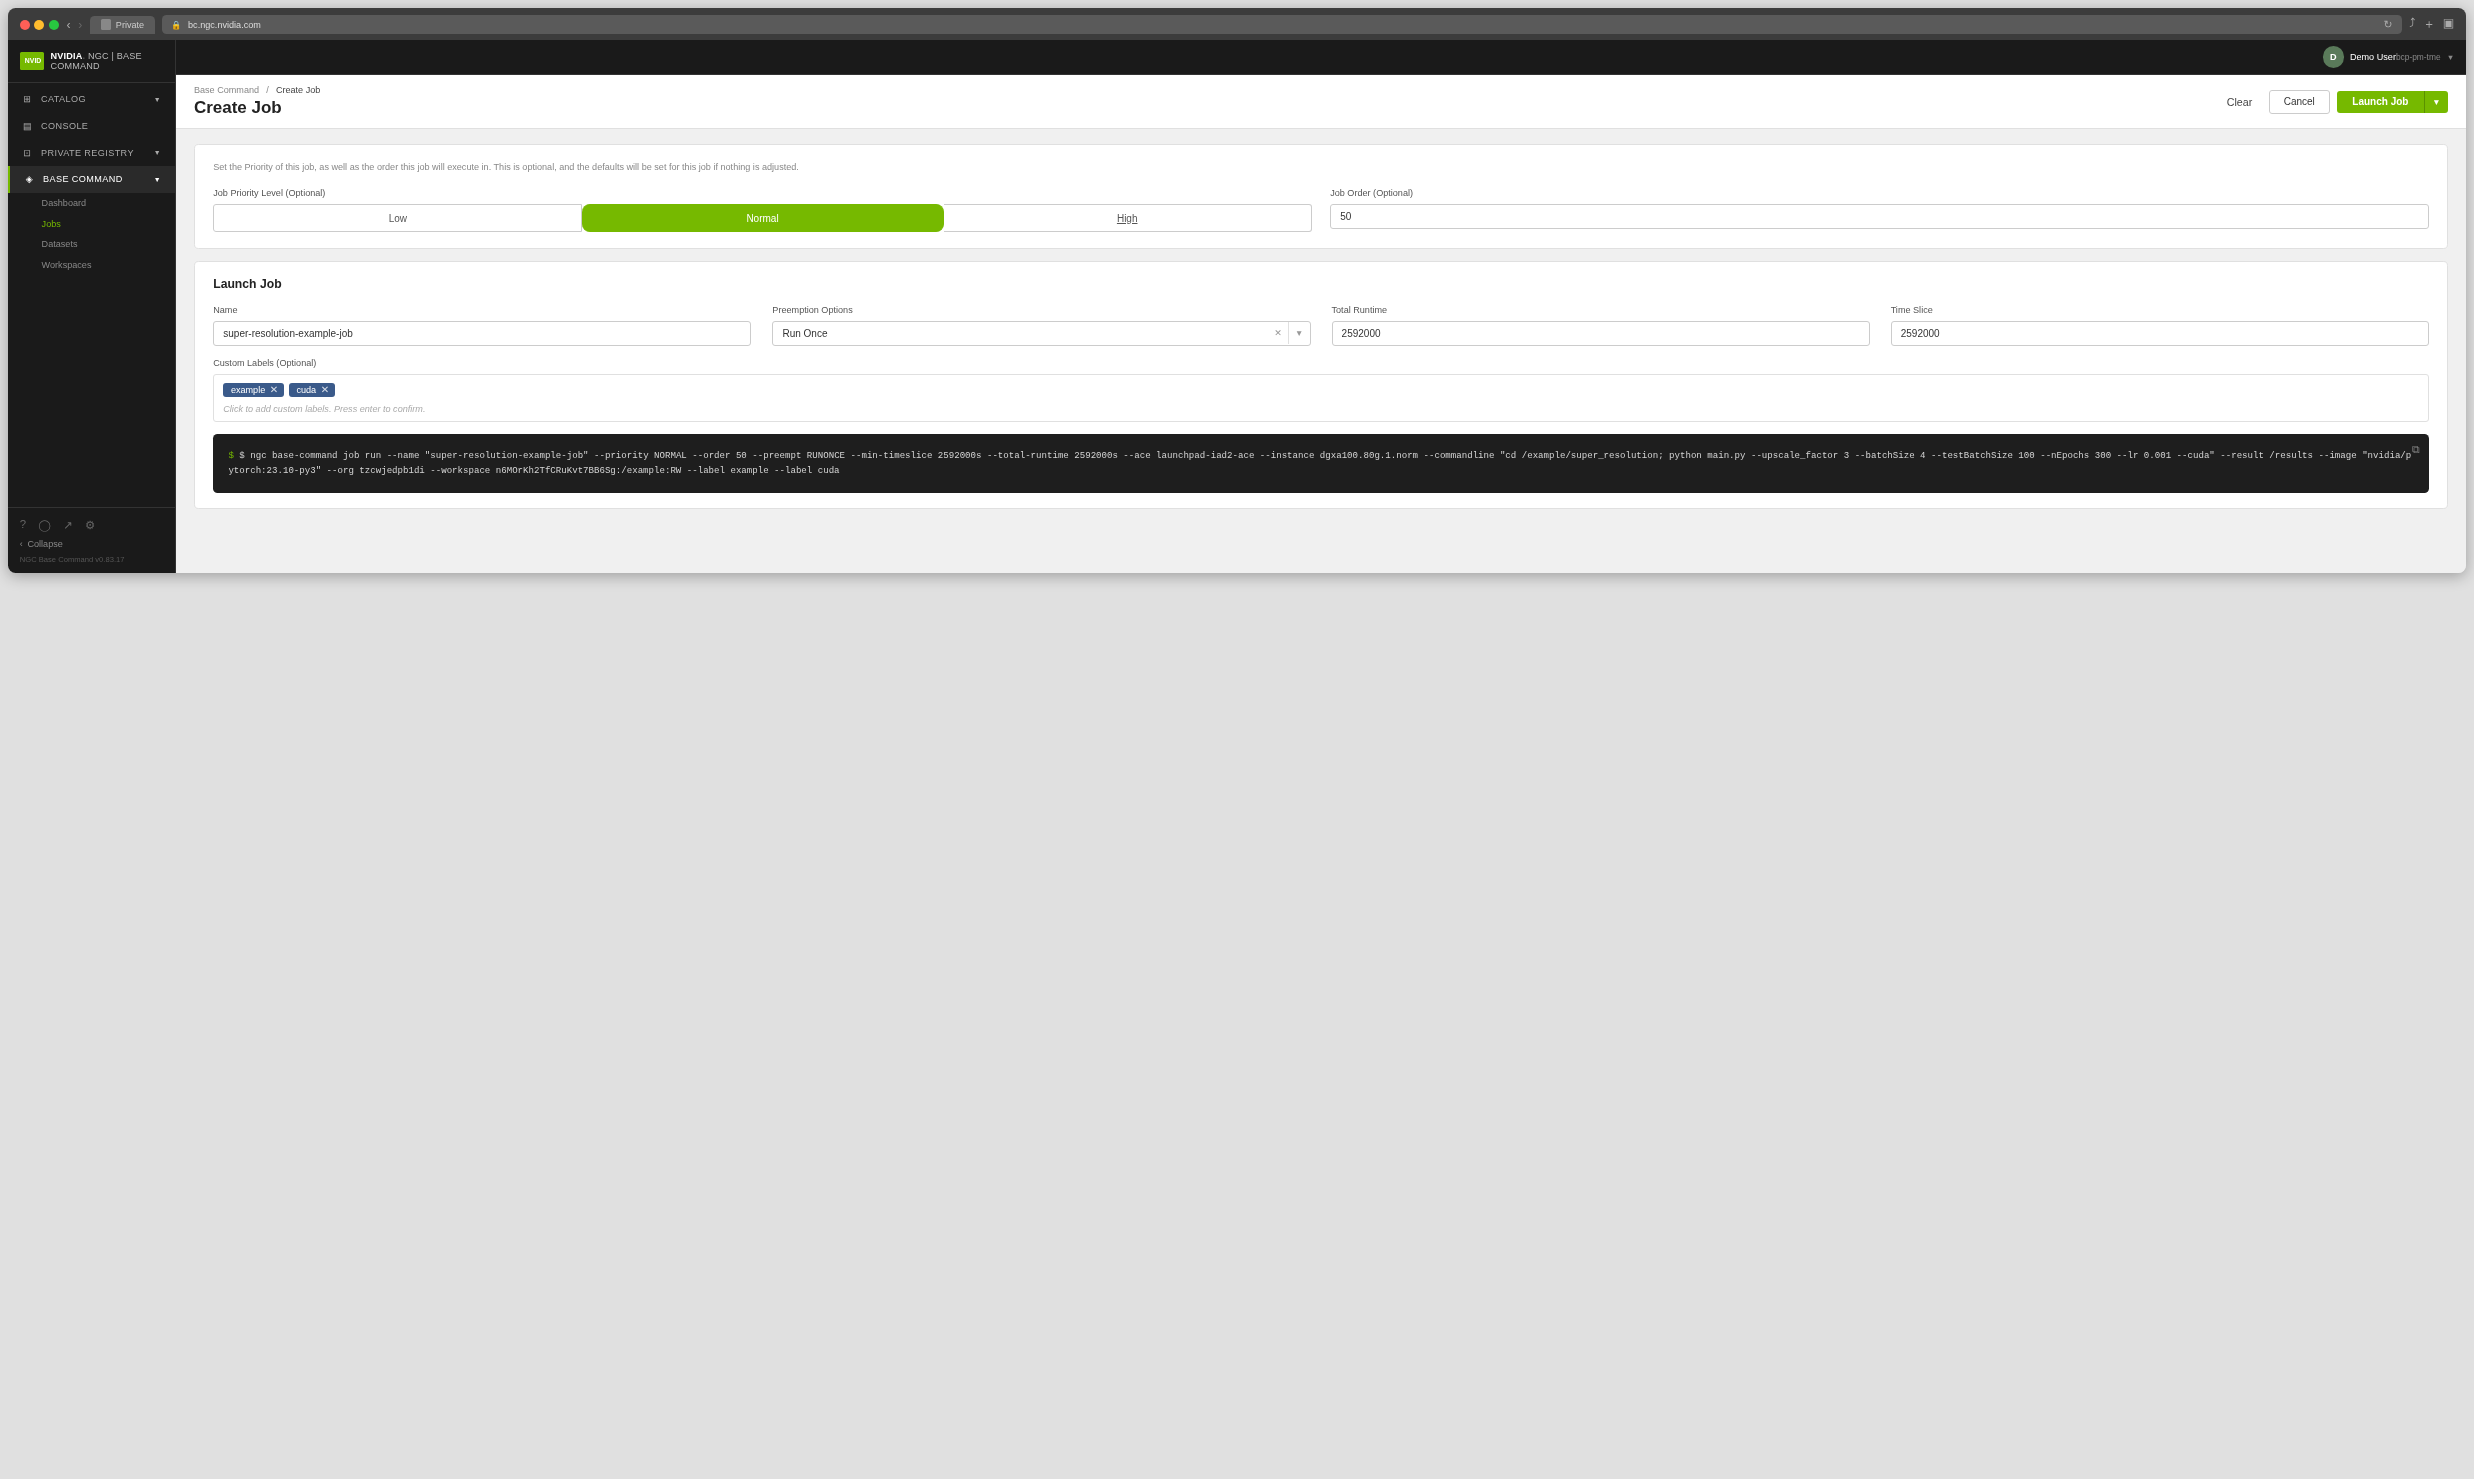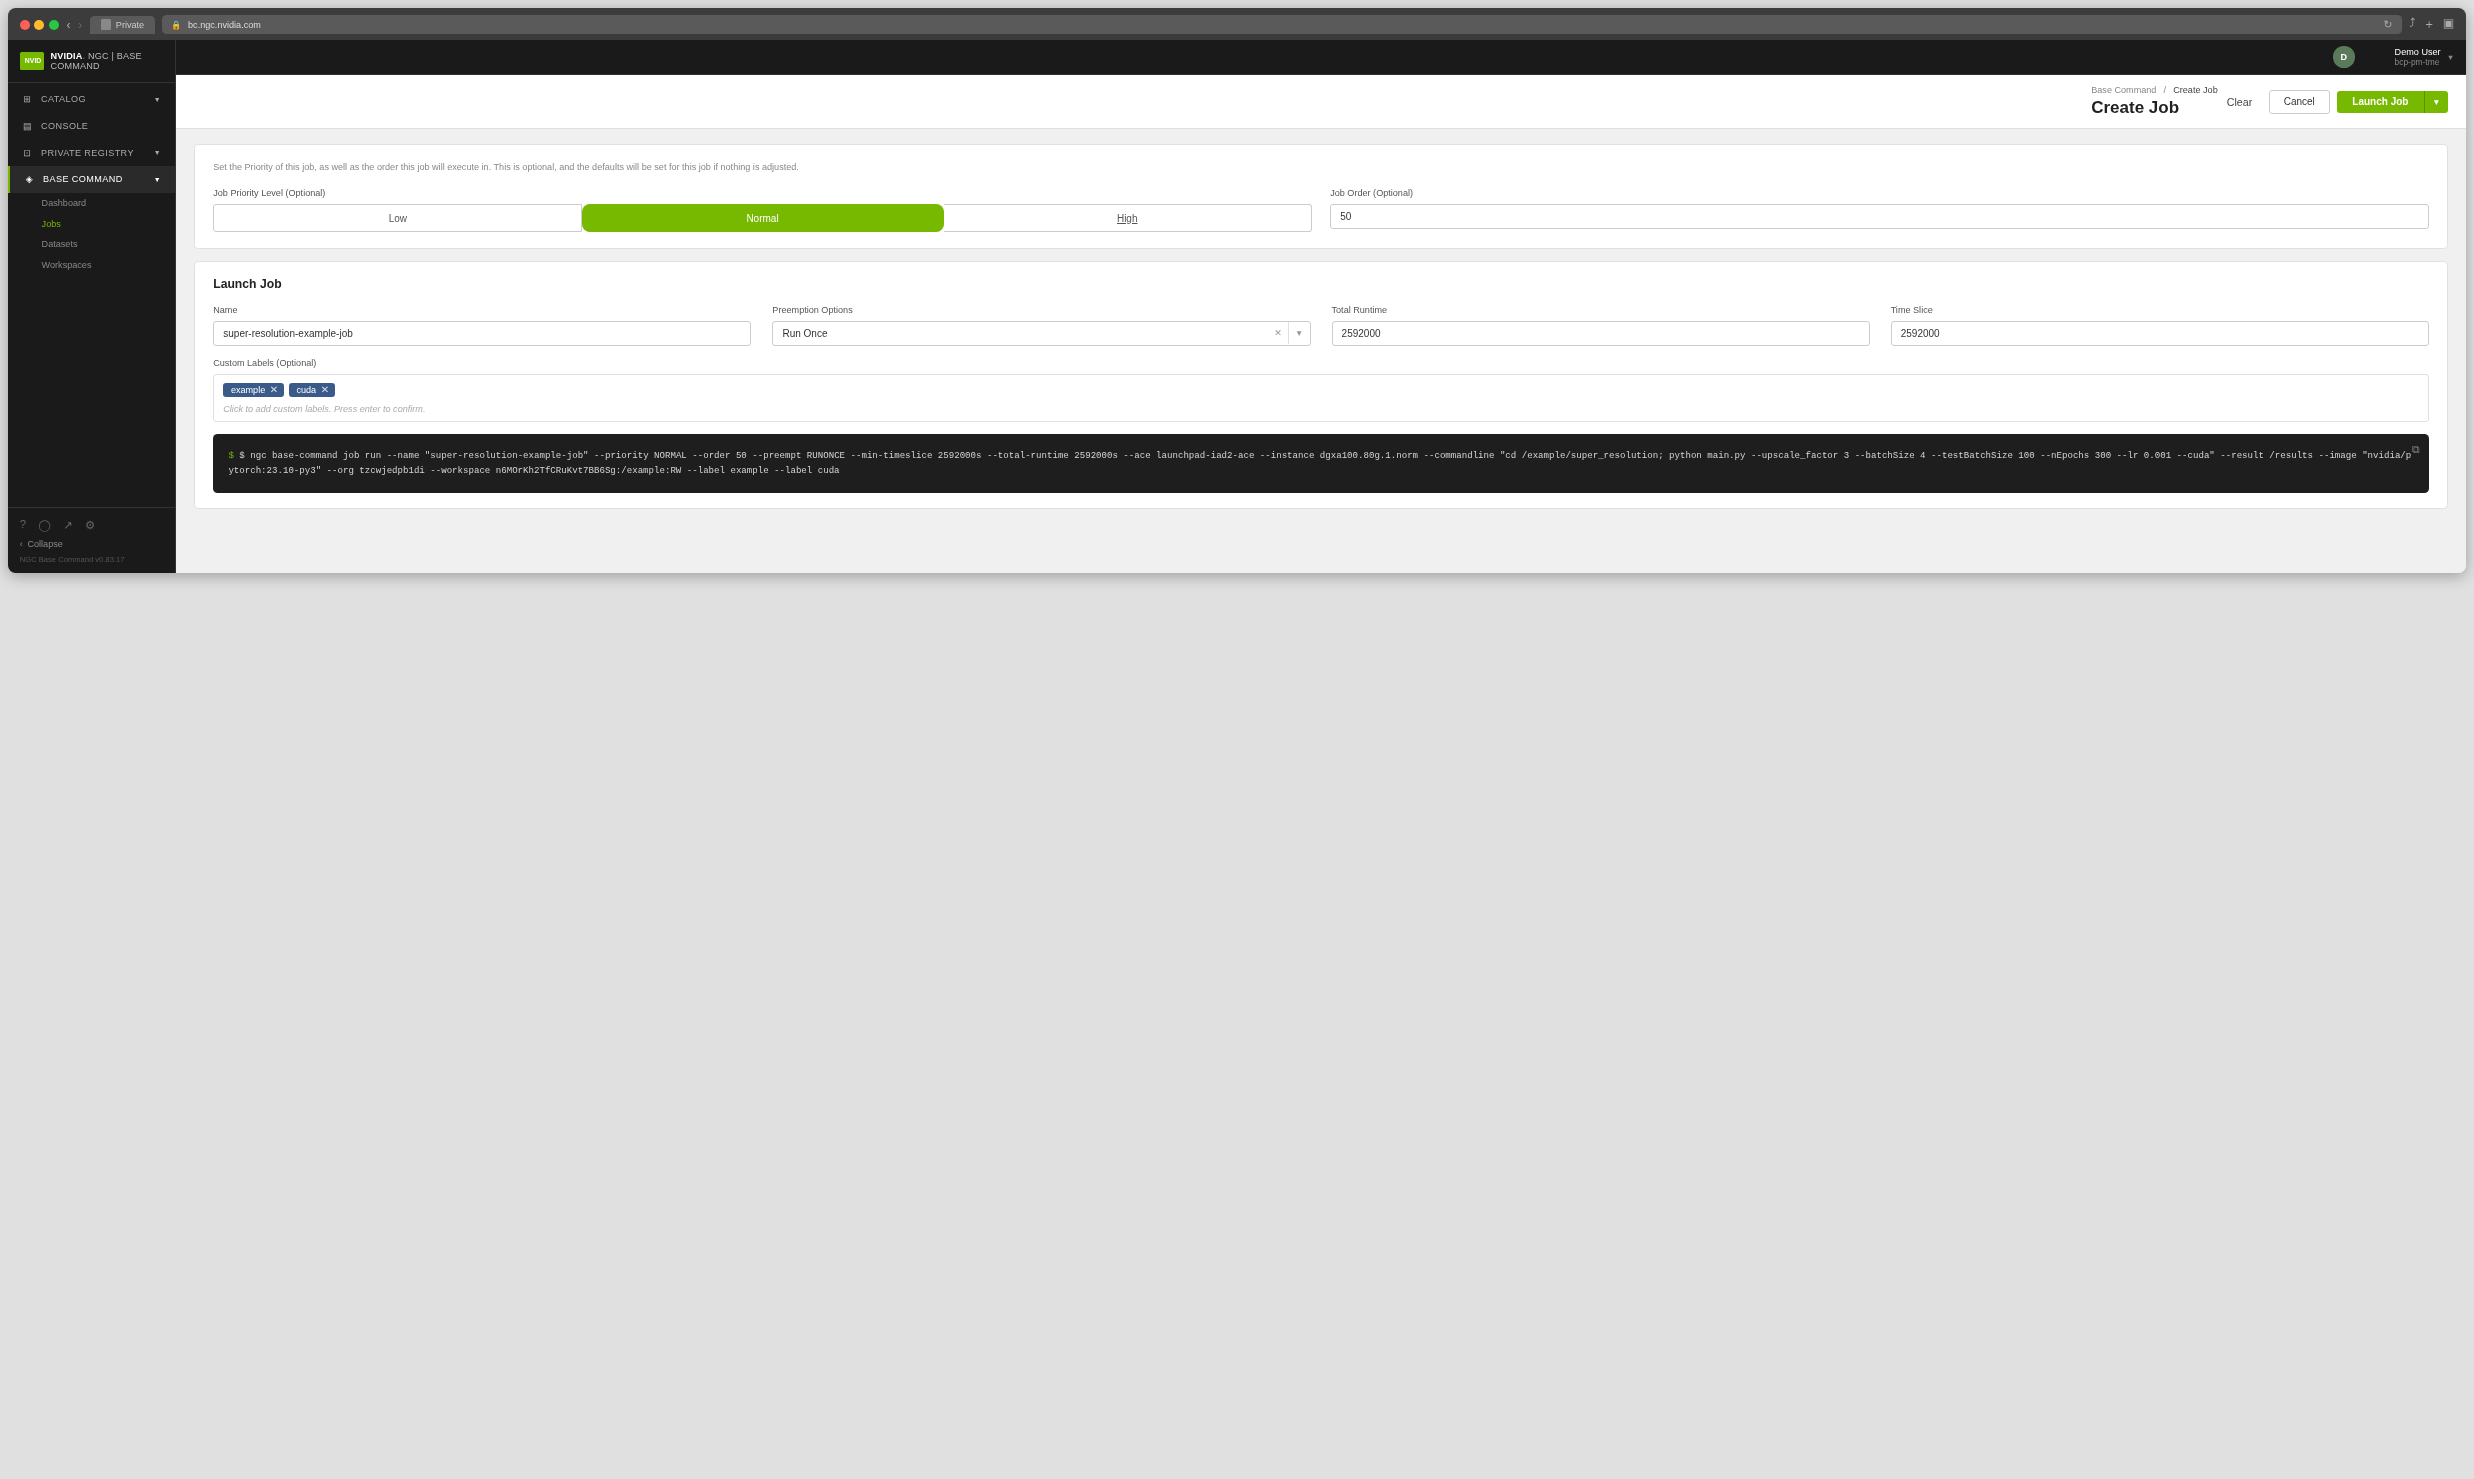--- a/index.html
+++ b/index.html
@@ -121,29 +121,29 @@
 
       </div>
 
       <div style="flex:1;display:flex;flex-direction:column;background:#f0f0f0;overflow:hidden;">
 
         <div style="background:#1a1a1a;display:flex;align-items:center;justify-content:flex-end;padding:6.1px 12.2px;border-bottom:0.8px solid #333;">
           <div style="display:flex;align-items:center;gap:6.1px;cursor:pointer;">
             <div style="width:21.3px;height:21.3px;background:#5a7a5a;border-radius:50%;display:flex;align-items:center;justify-content:center;color:#fff;font-size:9.1px;font-weight:600;">
               <span>D</span>
             </div>
-            <div style="display:flex;flex-direction:column;margin-left:34px;">
+            <div style="display:flex;flex-direction:row;">
               <span style="color:#fff;font-size:9.1px;font-weight:500;line-height:1.2;">Demo User</span>
               <span style="color:#888;font-size:8.4px;line-height:1.2;">bcp-pm-tme</span>
             </div>
             <span style="color:#888;font-size:7.6px;">▼</span>
           </div>
         </div>
 
-        <div style="background:#fff;padding:10.7px 18.3px 9.1px;border-bottom:0.8px solid #e0e0e0;display:flex;align-items:center;justify-content:flex-end;">
+        <div style="background:#fff;padding:10.7px 18.3px 9.1px;border-bottom:0.8px solid #e0e0e0;display:flex;align-items:center;justify-content:space-between;">
           <div>
             <div style="font-size:9.1px;color:#888;margin-bottom:3px;">
               <span style="cursor:pointer;">Base Command</span>
               <span style="margin:0 4.6px;">/</span>
               <span style="color:#444;">Create Job</span>
             </div>
             <h1 style="font-size:17px;font-weight:600;color:#222;">Create Job</h1>
           </div>
           <div style="display:flex;align-items:center;gap:7.6px;">
             <button style="background:none;border:none;color:#444;font-size:10.7px;cursor:pointer;padding:4.6px 9.1px;">Clear</button>

